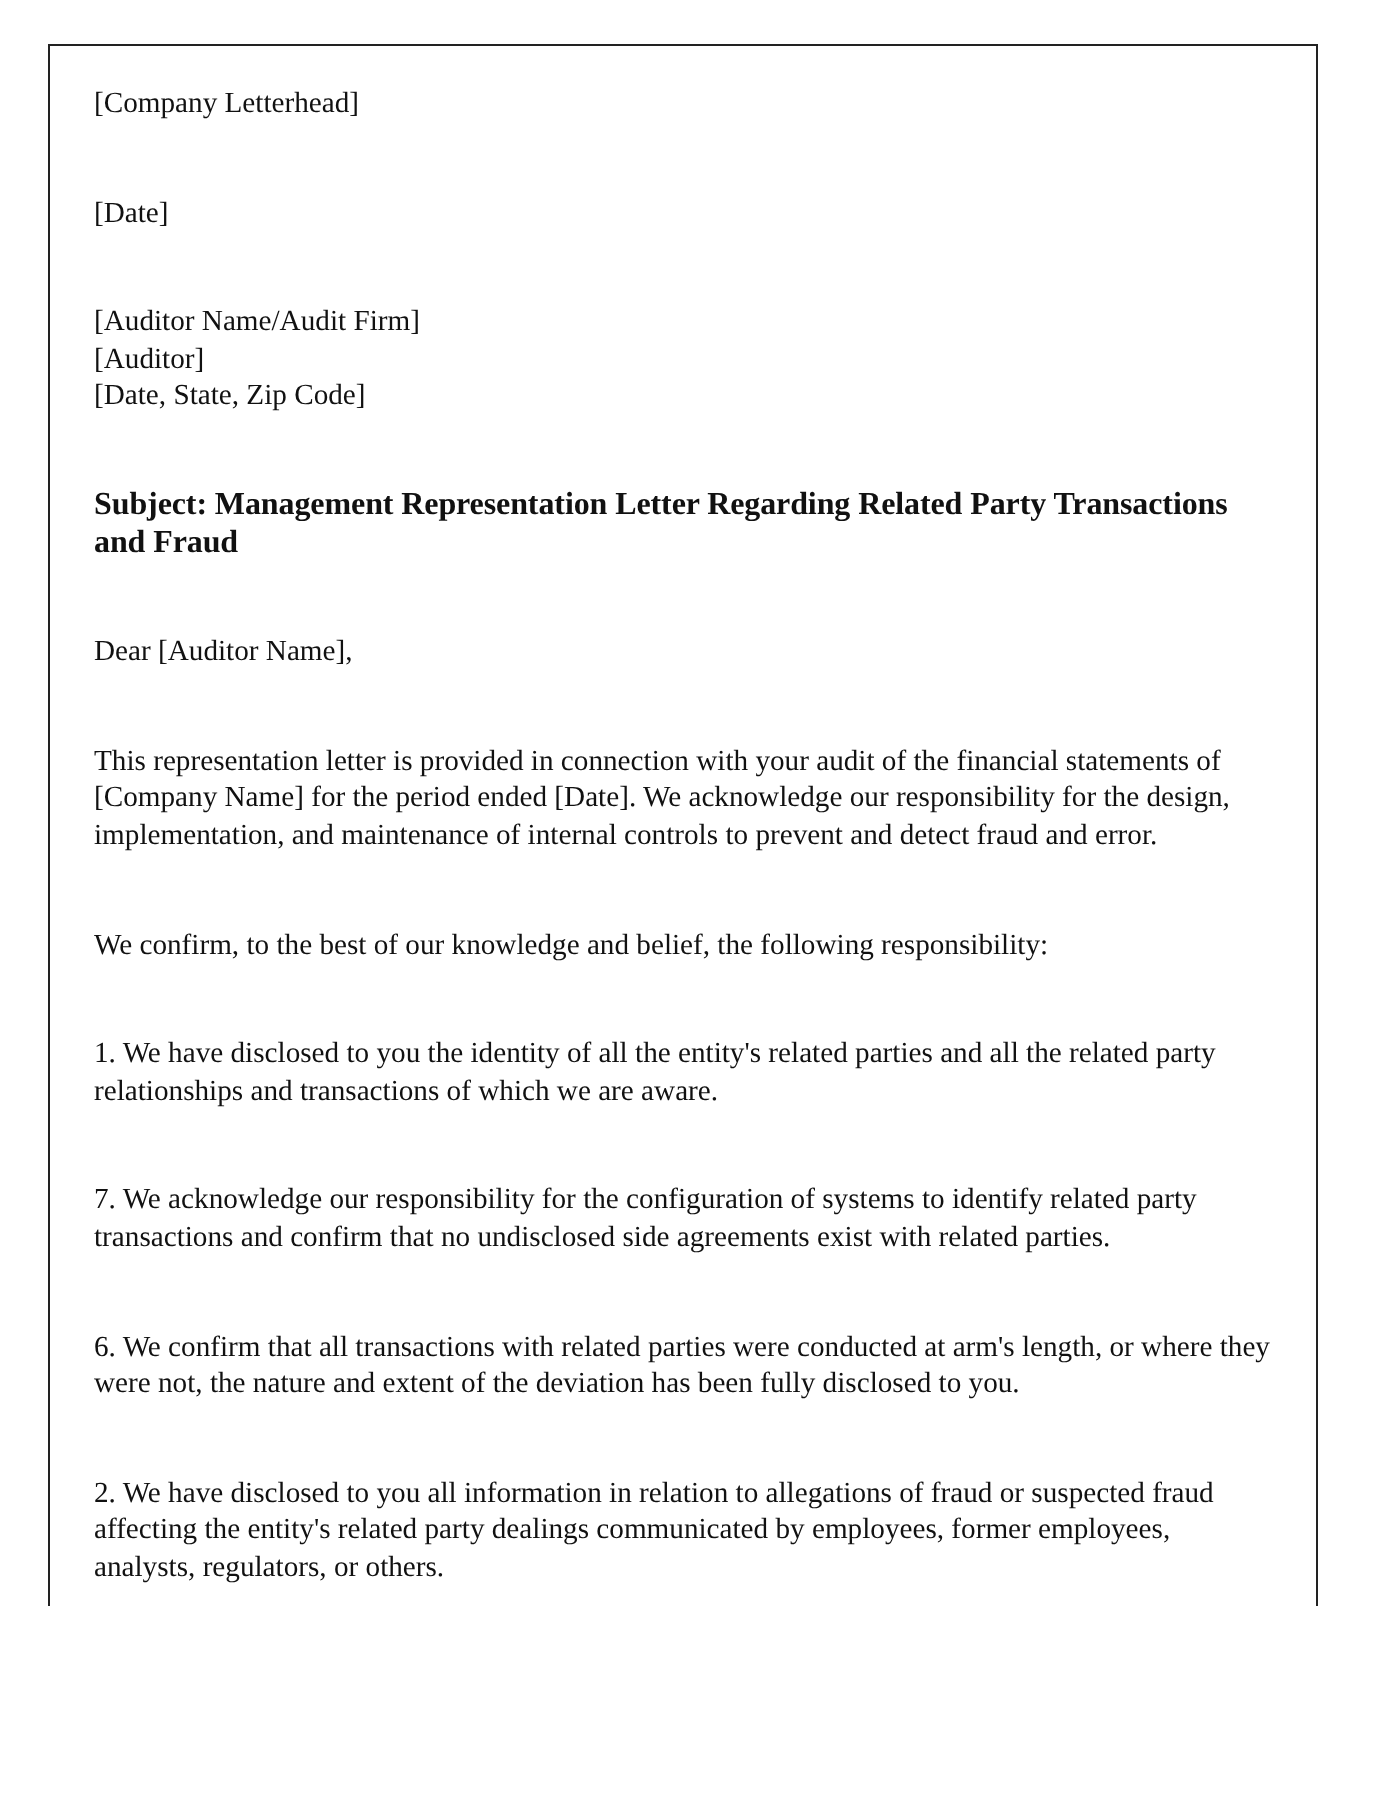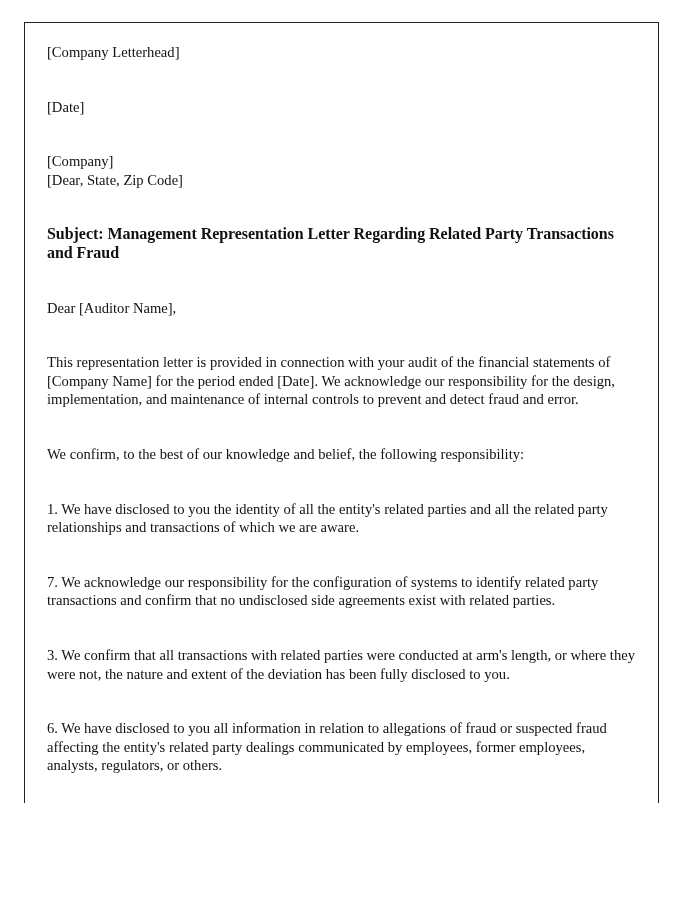--- a/index.html
+++ b/index.html
@@ -75,32 +75,33 @@
 
 <div class="canvas">
   <div class="page-sheet">
     <div class="page-body">
 
       <p class="blk">[Company Letterhead]</p>
 
       <p class="blk gap-lg">[Date]</p>
 
       <div class="blk gap-lg">
-        <span class="address-line">[Company]</span>
-        <span class="address-line">[Dear, State, Zip Code]</span>
+        <span class="address-line">[Auditor Name/Audit Firm]</span>
+        <span class="address-line">[Auditor]</span>
+        <span class="address-line">[Date, State, Zip Code]</span>
       </div>
 
       <p class="blk subject gap-lg">Subject: Management Representation Letter Regarding Related Party Transactions and Fraud</p>
 
       <p class="blk gap-lg">Dear [Auditor Name],</p>
 
       <p class="blk para gap-lg">This representation letter is provided in connection with your audit of the financial statements of [Company Name] for the period ended [Date]. We acknowledge our responsibility for the design, implementation, and maintenance of internal controls to prevent and detect fraud and error.</p>
 
       <p class="blk para gap-lg">We confirm, to the best of our knowledge and belief, the following responsibility:</p>
 
       <p class="blk numbered gap-lg">1. We have disclosed to you the identity of all the entity's related parties and all the related party relationships and transactions of which we are aware.</p>
       <p class="blk numbered gap-lg">7. We acknowledge our responsibility for the configuration of systems to identify related party transactions and confirm that no undisclosed side agreements exist with related parties.</p>
-      <p class="blk numbered gap-lg">3. We confirm that all transactions with related parties were conducted at arm's length, or where they were not, the nature and extent of the deviation has been fully disclosed to you.</p>
-      <p class="blk numbered gap-lg">6. We have disclosed to you all information in relation to allegations of fraud or suspected fraud affecting the entity's related party dealings communicated by employees, former employees, analysts, regulators, or others.</p>
+      <p class="blk numbered gap-lg">6. We confirm that all transactions with related parties were conducted at arm's length, or where they were not, the nature and extent of the deviation has been fully disclosed to you.</p>
+      <p class="blk numbered gap-lg">2. We have disclosed to you all information in relation to allegations of fraud or suspected fraud affecting the entity's related party dealings communicated by employees, former employees, analysts, regulators, or others.</p>
 
     </div>
   </div>
 </div>
 
 </body></html>

